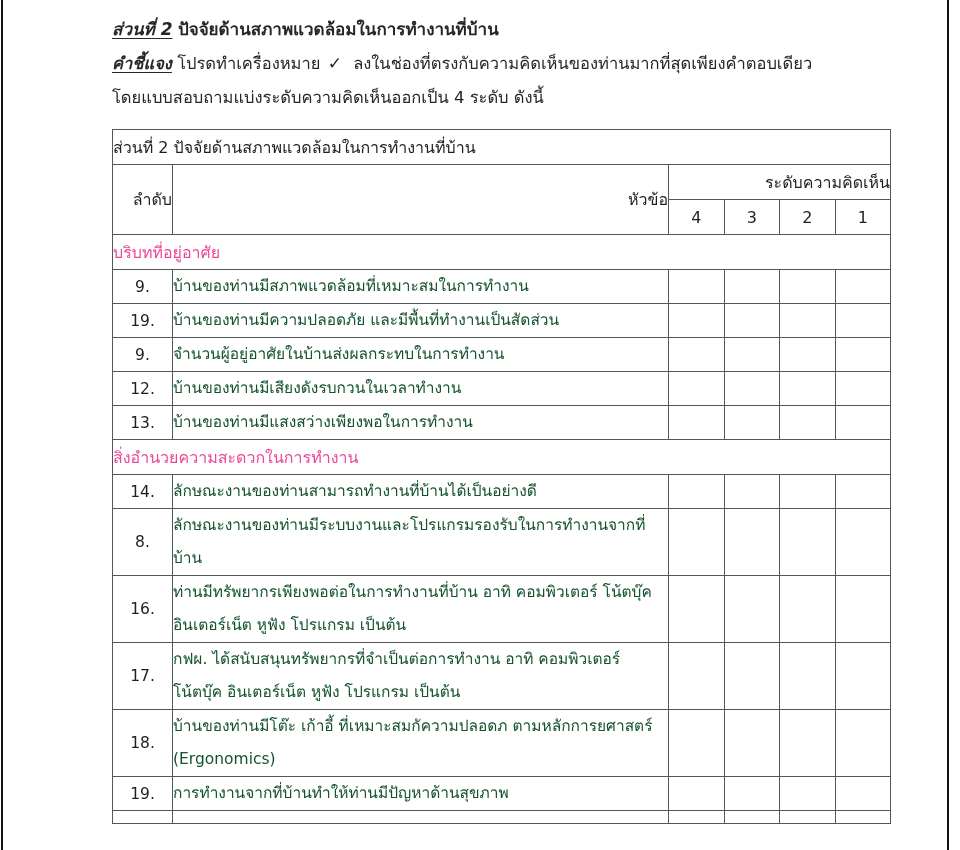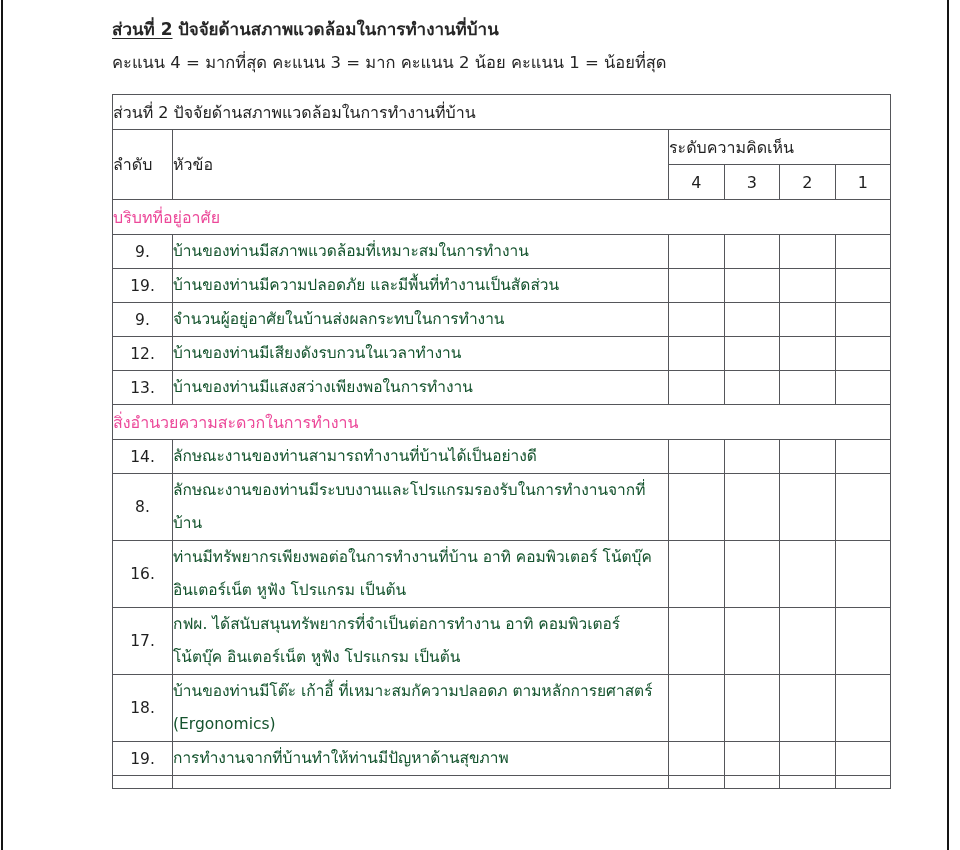--- a/index.html
+++ b/index.html
@@ -43,20 +43,21 @@
     line-height: 34px;
     white-space: nowrap;
     color: #262626;
   }
   .intro-line.lead { font-size: 17px; }
 
   .lbl {
     font-weight: bold;
     text-decoration: underline;
     text-underline-offset: 3px;
+    font-style: italic;
   }
   .strong { font-weight: bold; }
   .tick {
     font-size: 17px;
     padding: 0 6px 0 2px;
     display: inline-block;
   }
 
   
   .qtable {
@@ -78,21 +79,21 @@
   col.c-rate  { width: 55.5px; }
 
   .tbl-title {
     font-size: 16px;
     height: 34px;
     padding: 0 6px;
     color: #1f1f1f;
   }
 
   .hd-no, .hd-topic, .hd-scale {
-    text-align: left;
+    text-align: right;
     font-size: 16px;
     color: #1f1f1f;
   }
   .hd-no    { height: 68px; vertical-align: top; padding-top: 6px; }
   .hd-topic { height: 68px; vertical-align: top; padding-top: 6px; }
   .hd-scale { height: 34px; }
   .hd-num {
     height: 34px;
     text-align: center;
     font-size: 16px;
@@ -130,22 +131,28 @@
 <div class="page-edge-right"></div>
 
 <div class="sheet">
 
   <div class="intro">
     <div class="intro-line lead">
       <span class="lbl">ส่วนที่ 2</span>
       <span class="strong">ปัจจัยด้านสภาพแวดล้อมในการทำงานที่บ้าน</span>
     </div>
 
-
-    <div class="intro-line">คะแนน 4 = มากที่สุด คะแนน 3 = มาก คะแนน 2 น้อย คะแนน 1 = น้อยที่สุด</div>
+    <div class="intro-line">
+      <span class="lbl">คำชี้แจง</span>
+      <span>โปรดทำเครื่องหมาย</span>
+      <span class="tick">✓</span>
+      <span>ลงในช่องที่ตรงกับความคิดเห็นของท่านมากที่สุดเพียงคำตอบเดียว</span>
+    </div>
+
+    <div class="intro-line">โดยแบบสอบถามแบ่งระดับความคิดเห็นออกเป็น 4 ระดับ ดังนี้</div>
   </div>
 
   <table class="qtable">
     <colgroup>
       <col class="c-no">
       <col class="c-topic">
       <col class="c-rate">
       <col class="c-rate">
       <col class="c-rate">
       <col class="c-rate">

